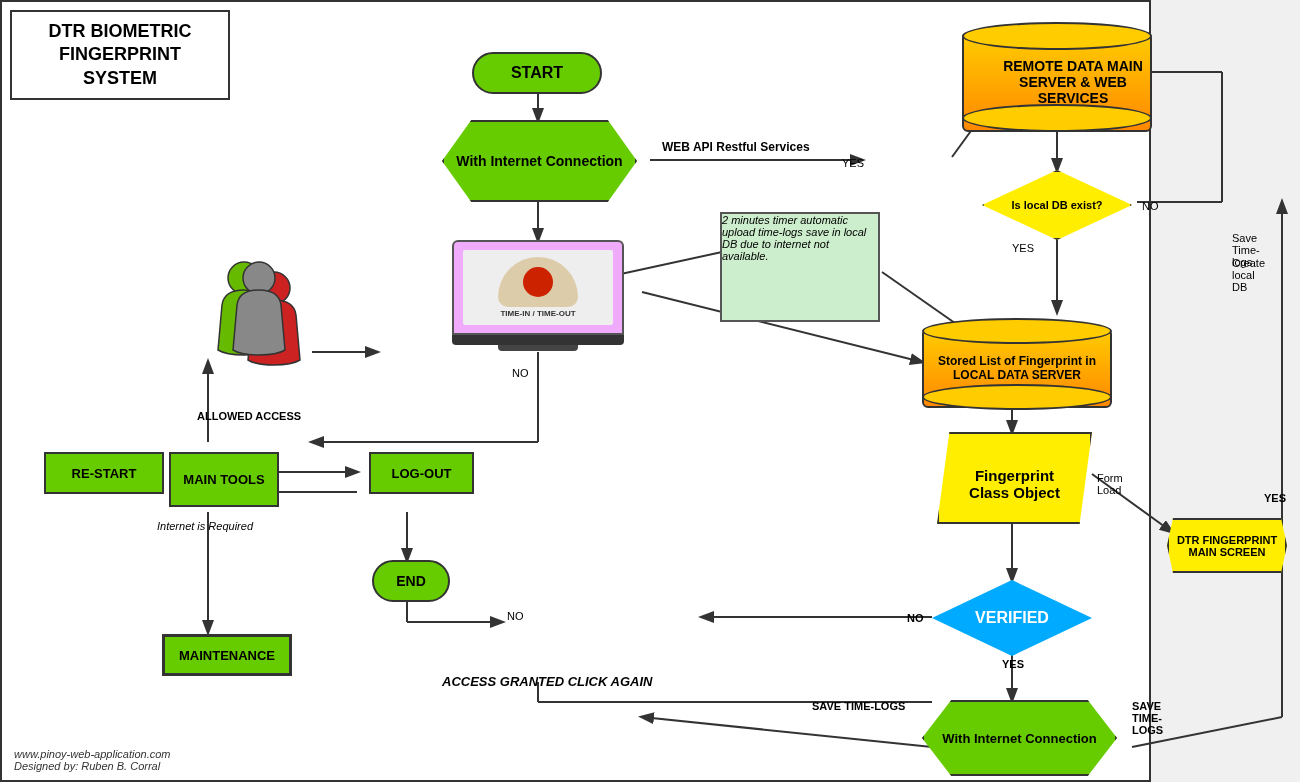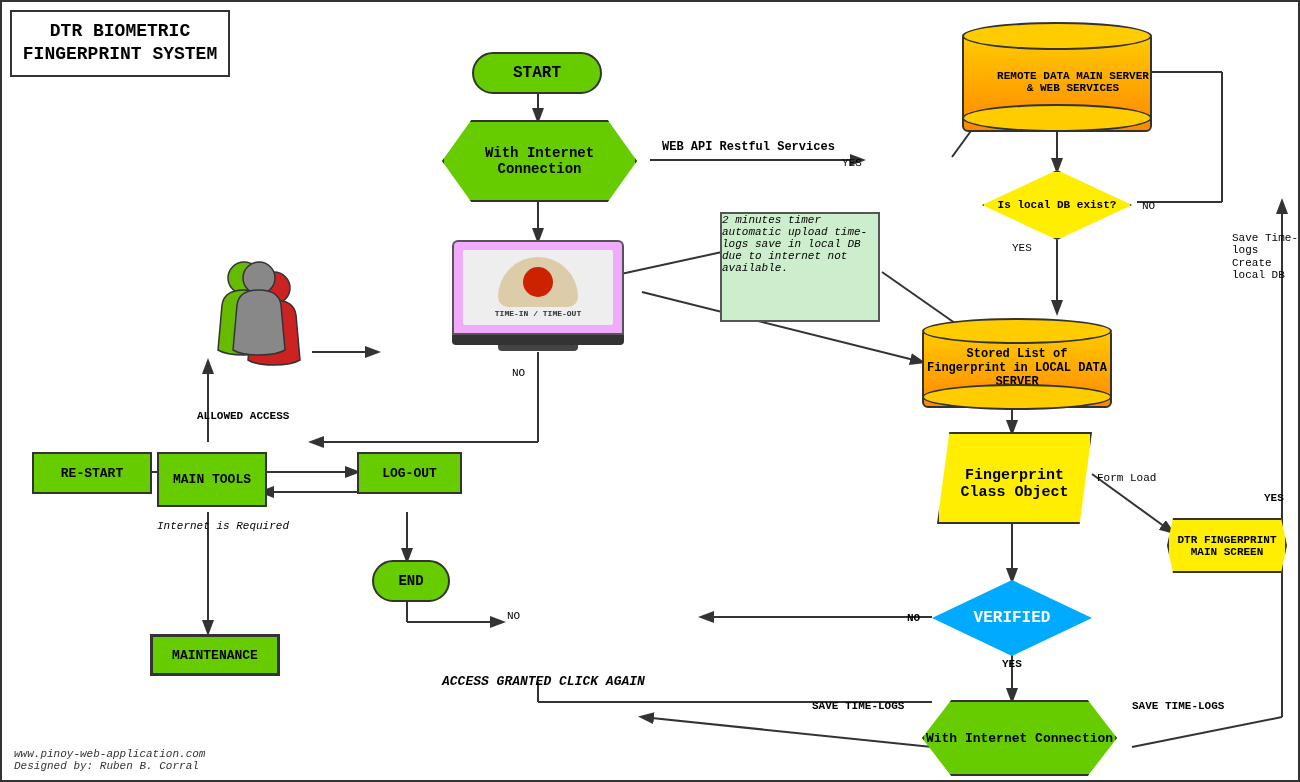--- a/index.html
+++ b/index.html
@@ -5,26 +5,25 @@
     * { box-sizing: border-box; margin: 0; padding: 0; }
     body {
       background: #f0f0f0;
       font-family: Arial, sans-serif;
       width: 1300px;
       height: 782px;
       overflow: hidden;
       position: relative;
     }
     .diagram-container {
-      width: 1300px;
+      width: 1151px;
       height: 782px;
       background: white;
       border: 2px solid #333;
       position: relative;
-      font-family: Liberation Mono, monospace;
     }
     .title-box {
       position: absolute;
       top: 8px;
       left: 8px;
       border: 2px solid #333;
       width: 220px;
       padding: 8px;
       text-align: center;
       font-weight: bold;
@@ -50,20 +49,21 @@
     .hexagon {
       background: #66cc00;
       border: 2px solid #333;
       color: #000;
       clip-path: polygon(15% 0%, 85% 0%, 100% 50%, 85% 100%, 15% 100%, 0% 50%);
     }
     .rect-green {
       background: #66cc00;
       border: 2px solid #333;
       color: #000;
+      margin-left: 12px;
     }
     .rect-yellow {
       background: #ffee00;
       border: 2px solid #333;
       color: #000;
     }
     .rect-teal {
       background: #cceecc;
       border: 2px solid #555;
       color: #000;
@@ -179,21 +179,21 @@
   </div>
 
   <div class="label-text" style="left:660px;top:138px;font-weight:bold;font-size:12px;">
     <span>WEB API Restful Services</span>
   </div>
   <div class="label-text" style="left:840px;top:155px;">
     <span>YES</span>
   </div>
 
   <div style="position:absolute;left:960px;top:10px;width:190px;height:120px;">
-    <div style="width:190px;height:100px;background:linear-gradient(to bottom,#ffcc00,#ff8800);border:2px solid #333;border-radius:6px;display:flex;align-items:center;justify-content:center;text-align:center;font-weight:bold;font-size:11px;position:absolute;top:20px;padding-left:32px;">
+    <div style="width:190px;height:100px;background:linear-gradient(to bottom,#ffcc00,#ff8800);border:2px solid #333;border-radius:6px;display:flex;align-items:center;justify-content:center;text-align:center;font-weight:bold;font-size:14px;position:absolute;top:20px;padding-left:32px;">
       <span>REMOTE DATA MAIN SERVER &amp; WEB SERVICES</span>
     </div>
     <div style="width:190px;height:28px;background:#ffcc00;border:2px solid #333;border-radius:50%;position:absolute;top:10px;"></div>
     <div style="width:190px;height:28px;background:#ffcc00;border:2px solid #333;border-radius:50%;position:absolute;bottom:0px;"></div>
   </div>
 
   <div style="position:absolute;left:980px;top:168px;width:150px;height:70px;background:#ffee00;border:2px solid #333;transform:none;display:flex;align-items:center;justify-content:center;clip-path:polygon(50% 0%,100% 50%,50% 100%,0% 50%);">
     <span style="font-size:11px;font-weight:bold;text-align:center;z-index:2;">Is local DB exist?</span>
   </div>
   <div class="label-text" style="left:1140px;top:198px;"><span>NO</span></div>

